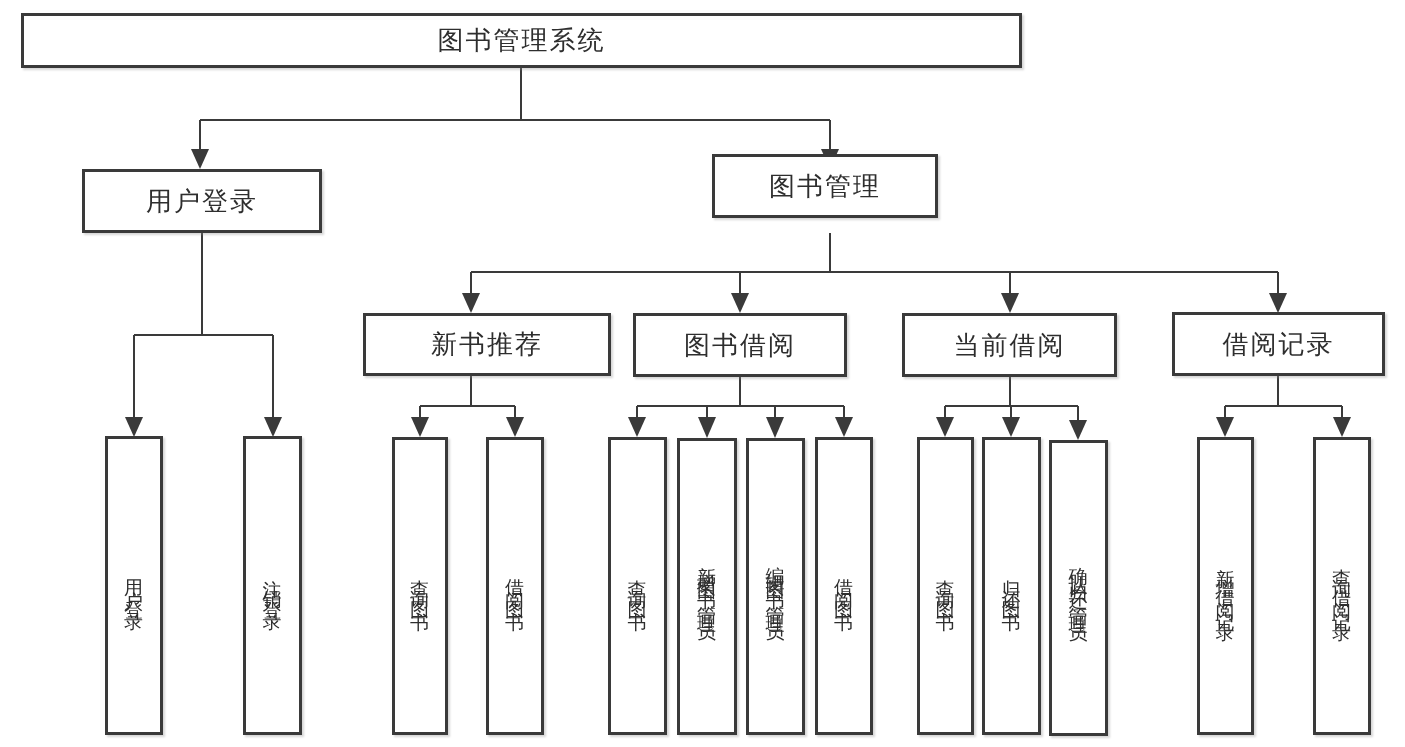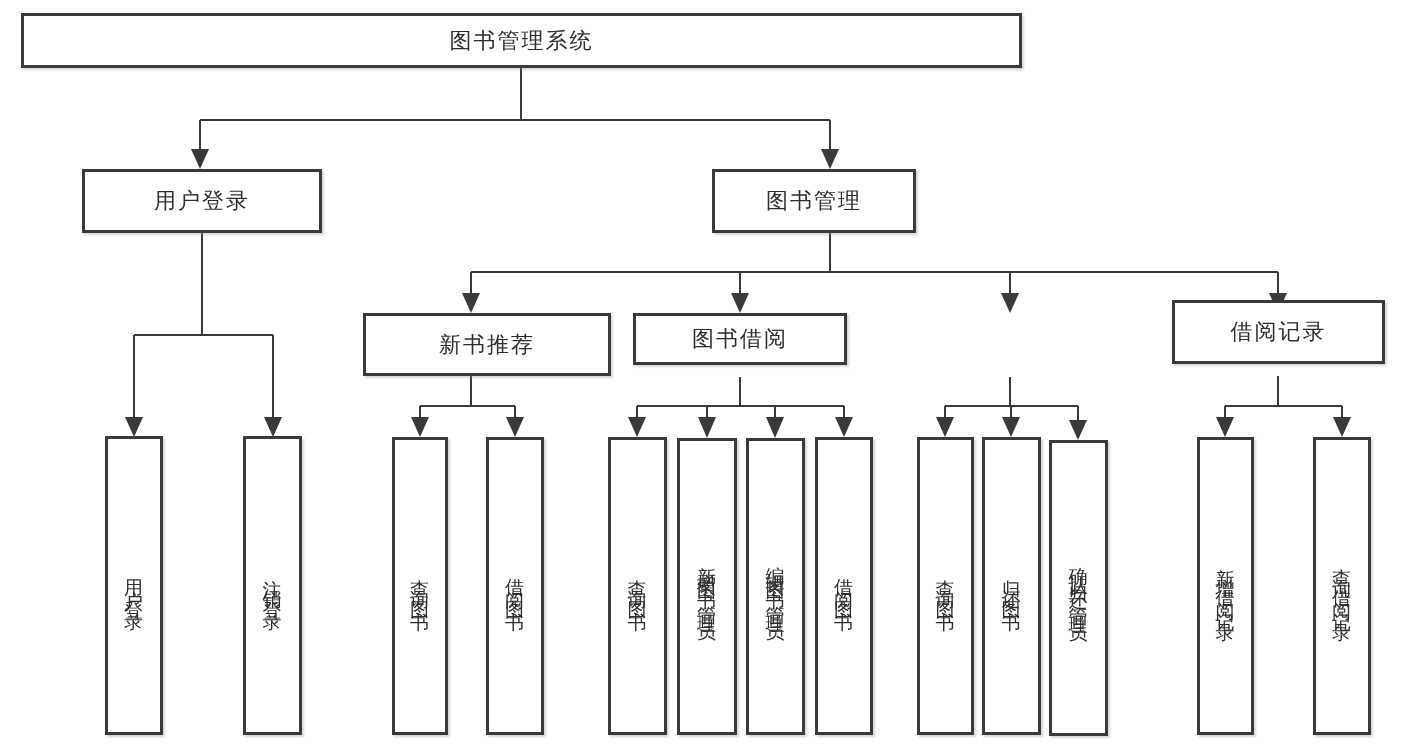--- a/index.html
+++ b/index.html
@@ -17,21 +17,21 @@
     background:#ffffff;
     border:3px solid #3a3a3a;
     box-shadow:2px 2px 2px rgba(140,140,140,0.35);
     display:flex;
     align-items:center;
     justify-content:center;
     color:#2e2e2e;
     z-index:2;
   }
   .h{
-    font-size:22px;
+    font-size:26px;
     letter-spacing:2px;
     white-space:nowrap;
   }
   .v{
     writing-mode:vertical-rl;
     text-orientation:mixed;
     font-size:19px;
     letter-spacing:11px;
     line-height:1;
   }
@@ -87,25 +87,26 @@
       <polygon points="1002,417 1020,417 1011,437"></polygon>
       <polygon points="1069,420 1087,420 1078,440"></polygon>
       <polygon points="1216,417 1234,417 1225,437"></polygon>
       <polygon points="1333,417 1351,417 1342,437"></polygon>
     </g>
   </svg>
 
   <div class="node h" style="left:21px;top:13px;width:1001px;height:55px">图书管理系统</div>
 
   <div class="node h" style="left:82px;top:169px;width:240px;height:64px">用户登录</div>
-  <div class="node h" style="left:712px;top:169px;width:204px;height:64px">图书管理</div>
+  <div class="node h" style="left:712px;top:154px;width:226px;height:64px">图书管理</div>
 
   <div class="node h" style="left:363px;top:313px;width:248px;height:63px">新书推荐</div>
-  <div class="node h" style="left:633px;top:313px;width:214px;height:52px">图书借阅</div>
-  <div class="node h" style="left:1172px;top:300px;width:213px;height:64px">借阅记录</div>
+  <div class="node h" style="left:633px;top:313px;width:214px;height:64px">图书借阅</div>
+  <div class="node h" style="left:902px;top:313px;width:215px;height:64px">当前借阅</div>
+  <div class="node h" style="left:1172px;top:312px;width:213px;height:64px">借阅记录</div>
 
   <div class="node v" style="left:105px;top:436px;width:58px;height:299px">用户登录</div>
   <div class="node v" style="left:243px;top:436px;width:59px;height:299px">注销登录</div>
 
   <div class="node v" style="left:392px;top:437px;width:56px;height:298px">查询图书</div>
   <div class="node v" style="left:486px;top:437px;width:58px;height:298px">借阅图书</div>
 
   <div class="node v" style="left:608px;top:437px;width:59px;height:298px">查询图书</div>
   <div class="node v long" style="left:677px;top:438px;width:60px;height:297px">新增图书（管理员）</div>
   <div class="node v long" style="left:746px;top:438px;width:59px;height:297px">编辑图书（管理员）</div>

